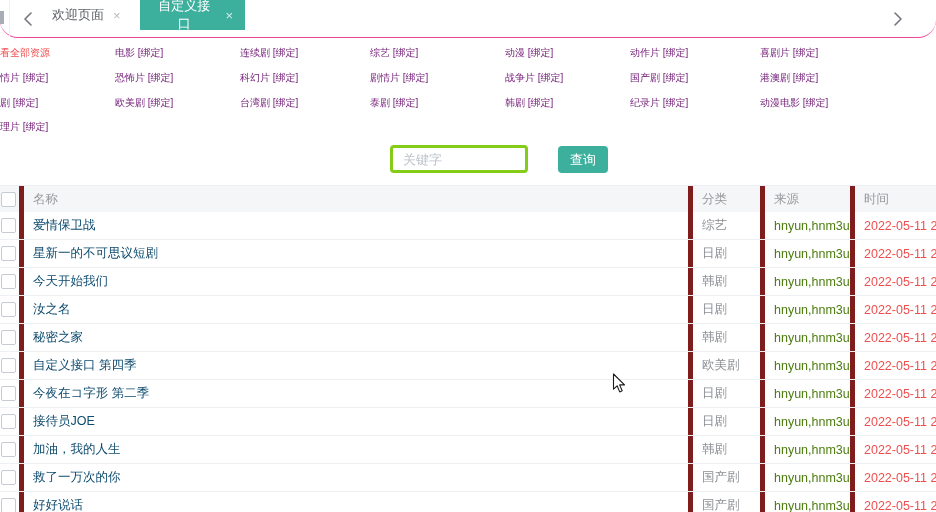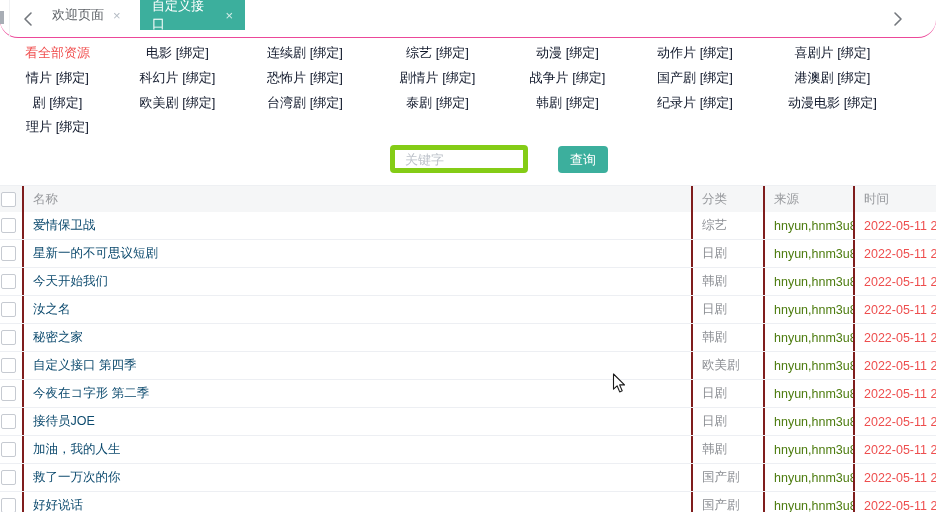--- a/index.html
+++ b/index.html
@@ -13,43 +13,43 @@
   .menu-frag{position:absolute;left:0;top:11px;width:4px;height:13px;background:#a8adb5;}
   .chev{position:absolute;top:5px;width:28px;height:28px;display:flex;align-items:center;
         justify-content:center;background:none;border:none;padding:0;cursor:pointer;}
   .chev svg{stroke:#73777d;stroke-width:1.6;fill:none;stroke-linecap:round;stroke-linejoin:round;}
   .chev.left{left:14px;}
   .chev.right{left:884px;}
   .tab{position:absolute;top:0;height:30px;display:flex;align-items:center;gap:9px;
        font-size:13px;color:#5f6368;padding:0 12px;box-sizing:border-box;cursor:pointer;}
   .tab .x{font-size:13px;color:#b4bbc4;line-height:1;}
   .tab.inactive{left:40px;}
-  .tab.active{left:140px;width:105px;justify-content:center;color:#fff;}
+  .tab.active{left:140px;width:105px;justify-content:center;color:#fff;text-align:center;}
   .tab.active .x{color:rgba(255,255,255,.78);}
 
   
   .links{position:absolute;top:41px;left:0;width:905px;display:grid;
          grid-template-columns:115px 125px 130px 135px 125px 130px 1fr;
-         grid-auto-rows:24.8px;font-size:13px;text-align:center;}
-  .link{color:#0f172a;text-decoration:none;line-height:24.8px;white-space:nowrap;cursor:pointer;}
+         grid-auto-rows:24.8px;font-size:10px;}
+  .link{color:#701a75;text-decoration:none;line-height:24.8px;white-space:nowrap;cursor:pointer;}
   .link.red{color:#f04f4f;}
 
   
   .kw{position:absolute;left:390px;top:145px;width:138px;height:28px;box-sizing:border-box;
-      border:5px solid #84cc16;border-radius:4px;padding:0 10px;font-size:13px;color:#606266;outline:none;}
+      border:3px solid #84cc16;border-radius:4px;padding:0 10px;font-size:13px;color:#606266;outline:none;}
   .kw::placeholder{color:#bdc2ca;}
   .search-btn{position:absolute;left:534px;top:146px;width:50px;height:27px;border:none;
       border-radius:4px;color:#fff;font-size:13px;cursor:pointer;font-family:inherit;}
 
   
   .table{position:absolute;top:185px;left:0;width:990px;font-size:12.5px;}
   .thead,.trow{display:grid;grid-template-columns:24px 669px 72px 90px 135px;}
   .thead{height:26px;background:#f5f6f7;border-top:1px solid #eef0f3;color:#97999d;}
   .trow{height:27px;background:#fff;border-bottom:1px solid #edeff3;box-sizing:content-box;}
-  .cell{display:flex;align-items:center;border-right:2px solid #7f1d1d;overflow:hidden;
+  .cell{display:flex;align-items:center;border-right:5px solid #7f1d1d;overflow:hidden;
         white-space:nowrap;padding-left:9px;box-sizing:border-box;}
   .cell.cbx{padding-left:0;justify-content:flex-start;}
   .cb{width:13px;height:13px;border:1px solid #c6cad1;border-radius:2px;background:#fff;
       margin-left:1px;cursor:pointer;flex:none;}
   .trow .name{color:#0c4a6e;}
   .trow .cat{color:#8b8e93;}
   .trow .src{color:#4d7c0f;}
   .trow .time{color:#ee4e4e;}
 
   
@@ -94,23 +94,23 @@
       <a class="link">综艺 [绑定]</a>
 
       <a class="link">动漫 [绑定]</a>
 
       <a class="link">动作片 [绑定]</a>
 
       <a class="link">喜剧片 [绑定]</a>
 
       <a class="link">情片 [绑定]</a>
 
+      <a class="link">恐怖片 [绑定]</a>
+
       <a class="link">科幻片 [绑定]</a>
-
-      <a class="link">恐怖片 [绑定]</a>
 
       <a class="link">剧情片 [绑定]</a>
 
       <a class="link">战争片 [绑定]</a>
 
       <a class="link">国产剧 [绑定]</a>
 
       <a class="link">港澳剧 [绑定]</a>
 
       <a class="link">剧 [绑定]</a>

